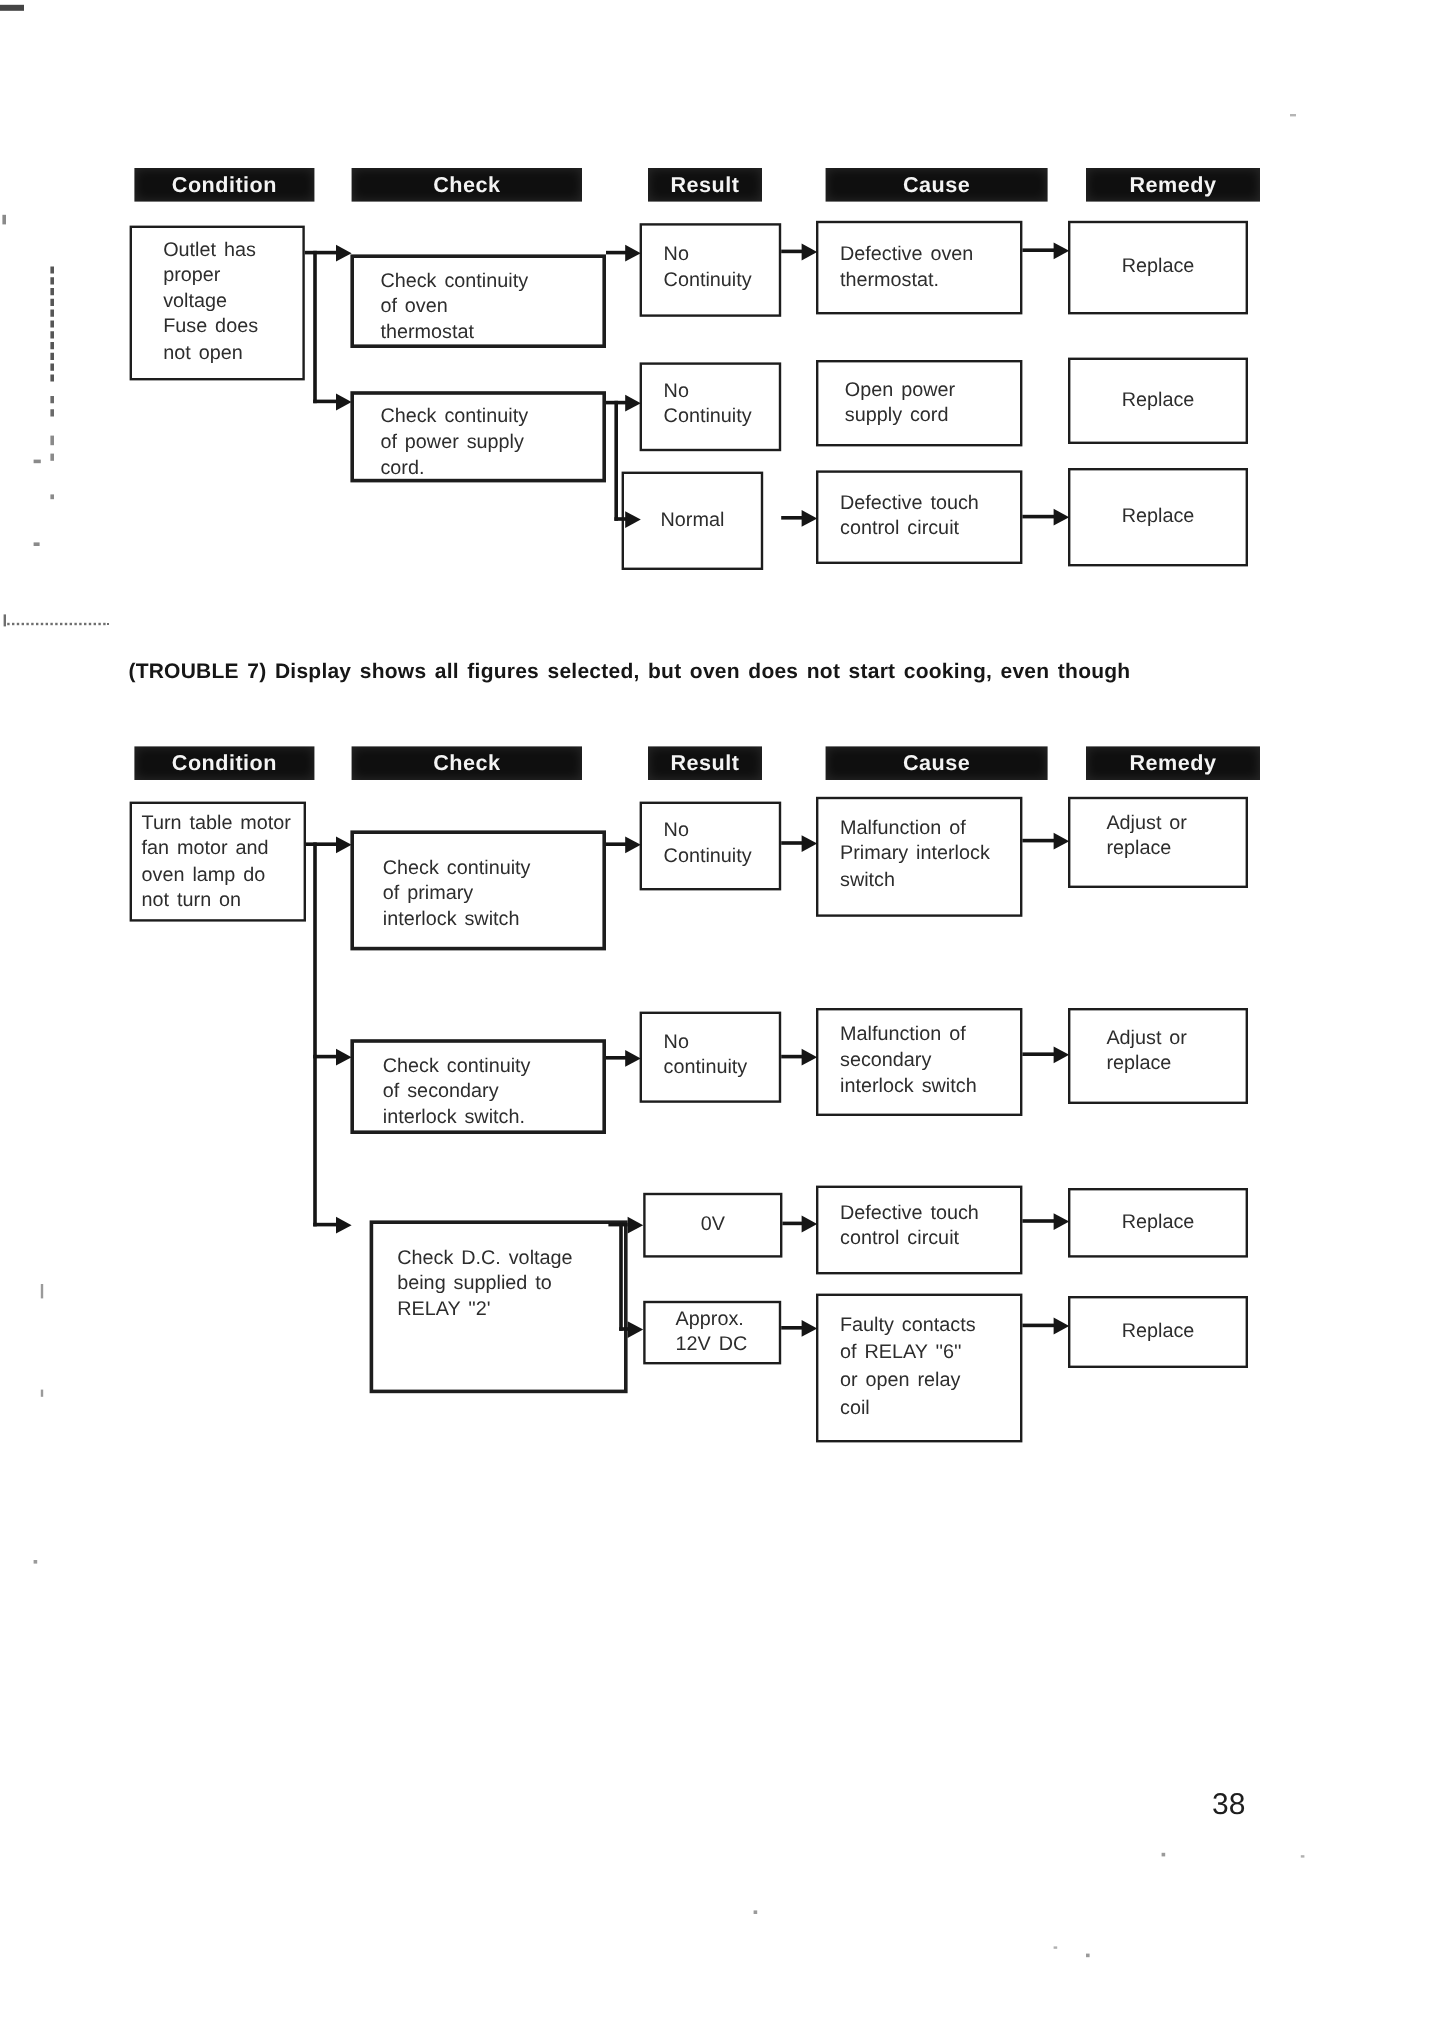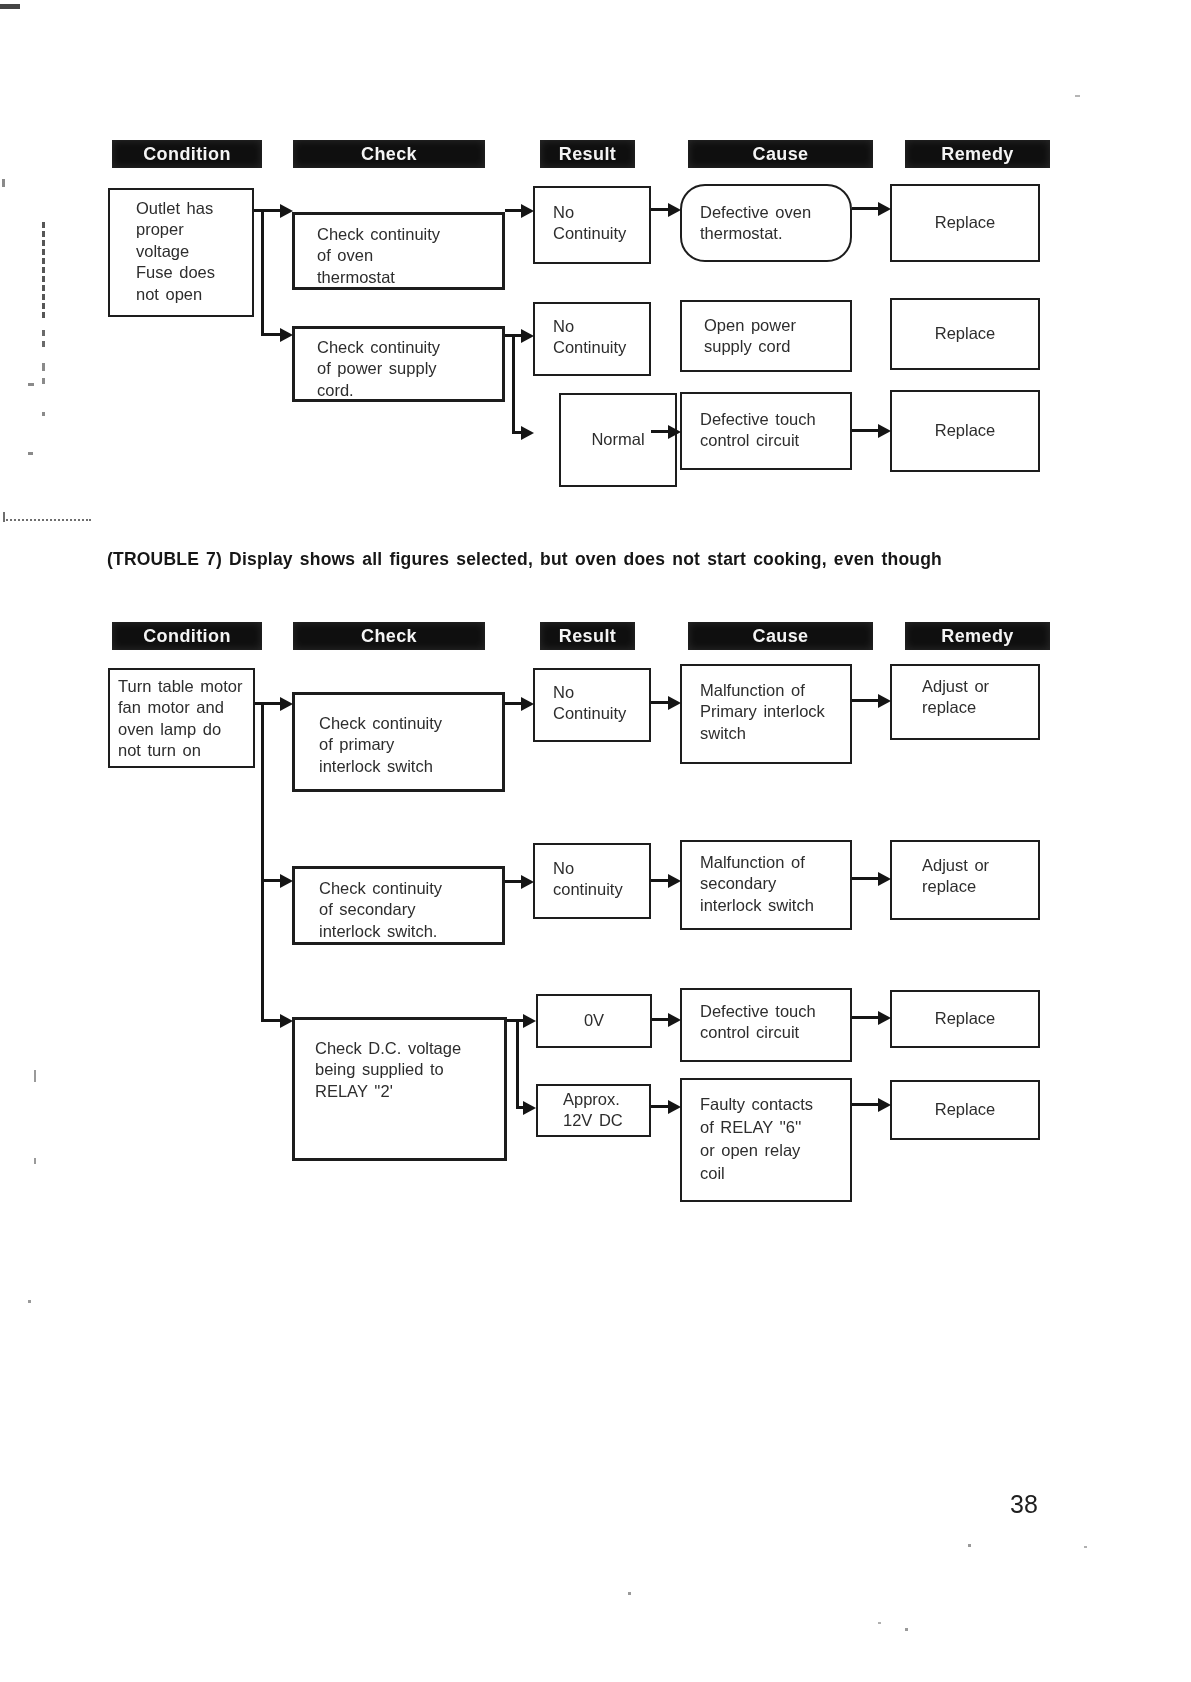--- a/index.html
+++ b/index.html
@@ -64,34 +64,34 @@
   <div class="bx" style="left:108px;top:188px;width:146px;height:129px;padding:8px 2px 16px 26px;">Outlet has
 proper
 voltage
 Fuse does
 not open</div>
   <div class="bx b3" style="left:292px;top:188px;width:213px;height:78px;padding:9px 2px 0 22px;">Check continuity
 of oven
 thermostat</div>
   <div class="bx" style="left:533px;top:186px;width:118px;height:78px;padding:14px 2px 0 18px;">No
 Continuity</div>
-  <div class="bx" style="left:680px;top:184px;width:172px;height:78px;padding:16px 2px 0 18px;border-radius:25px;">Defective oven
+  <div class="bx" style="left:680px;top:184px;width:172px;height:78px;padding:16px 2px 0 18px;">Defective oven
 thermostat.</div>
   <div class="bx cflex" style="left:890px;top:184px;width:150px;height:78px;">Replace</div>
 
   <div class="bx b3" style="left:292px;top:302px;width:213px;height:76px;padding:8px 2px 0 22px;">Check continuity
 of power supply
 cord.</div>
   <div class="bx" style="left:533px;top:302px;width:118px;height:74px;padding:12px 2px 0 18px;">No
 Continuity</div>
   <div class="bx" style="left:680px;top:300px;width:172px;height:72px;padding:13px 14px 0 22px;">Open power
 supply cord</div>
   <div class="bx cflex" style="left:890px;top:298px;width:150px;height:72px;">Replace</div>
 
-  <div class="bx cflex" style="left:559px;top:393px;width:118px;height:94px;">Normal</div>
+  <div class="bx cflex" style="left:518px;top:393px;width:118px;height:82px;">Normal</div>
   <div class="bx" style="left:680px;top:392px;width:172px;height:78px;padding:15px 2px 0 18px;">Defective touch
 control circuit</div>
   <div class="bx cflex" style="left:890px;top:390px;width:150px;height:82px;">Replace</div>
 
   <div class="hl" style="left:254px;top:209px;width:28px;"></div>
   <div class="ah" style="left:280px;top:204px;"></div>
   <div class="vl" style="left:261px;top:209px;height:127px;"></div>
   <div class="hl" style="left:261px;top:333px;width:21px;"></div>
   <div class="ah" style="left:280px;top:328px;"></div>
   <div class="hl" style="left:505px;top:209px;width:18px;"></div>
@@ -137,21 +137,21 @@
 of secondary
 interlock switch.</div>
   <div class="bx" style="left:533px;top:843px;width:118px;height:76px;padding:13px 2px 0 18px;">No
 continuity</div>
   <div class="bx" style="left:680px;top:840px;width:172px;height:90px;padding:10px 2px 0 18px;">Malfunction of
 secondary
 interlock switch</div>
   <div class="bx" style="left:890px;top:840px;width:150px;height:80px;padding:13px 2px 0 30px;">Adjust or
 replace</div>
 
-  <div class="bx b3" style="left:292px;top:993px;width:215px;height:144px;padding:18px 2px 0 20px;">Check D.C. voltage
+  <div class="bx b3" style="left:308px;top:993px;width:215px;height:144px;padding:18px 2px 0 20px;">Check D.C. voltage
 being supplied to
 RELAY ''2'</div>
   <div class="bx cflex" style="left:536px;top:994px;width:116px;height:54px;">0V</div>
   <div class="bx" style="left:680px;top:988px;width:172px;height:74px;padding:11px 2px 0 18px;">Defective touch
 control circuit</div>
   <div class="bx cflex" style="left:890px;top:990px;width:150px;height:58px;">Replace</div>
 
   <div class="bx" style="left:536px;top:1084px;width:115px;height:53px;padding:3px 2px 0 25px;">Approx.
 12V DC</div>
   <div class="bx" style="left:680px;top:1078px;width:172px;height:124px;padding:13px 2px 0 18px;line-height:1.4;">Faulty contacts

